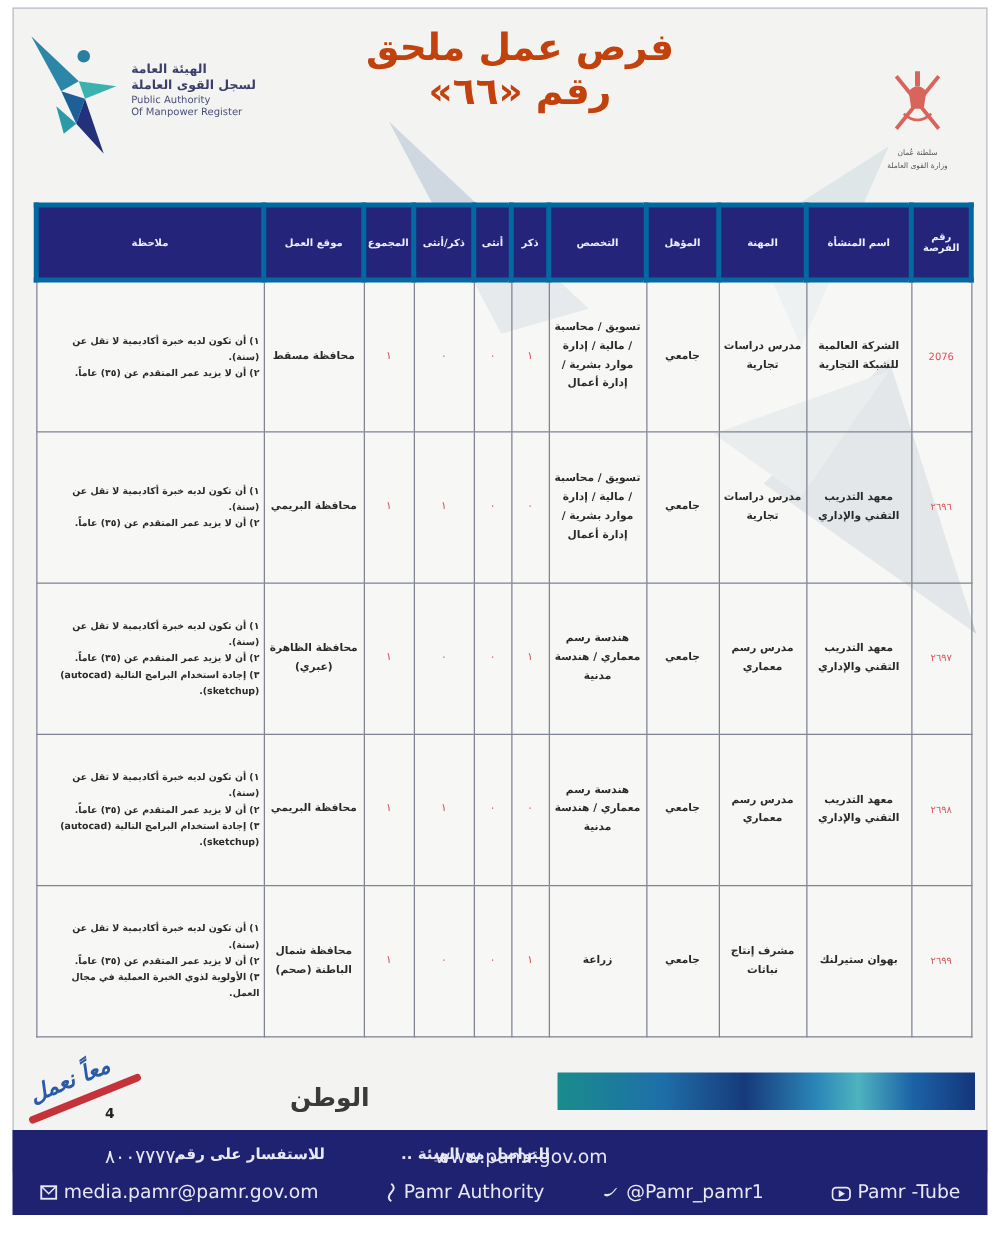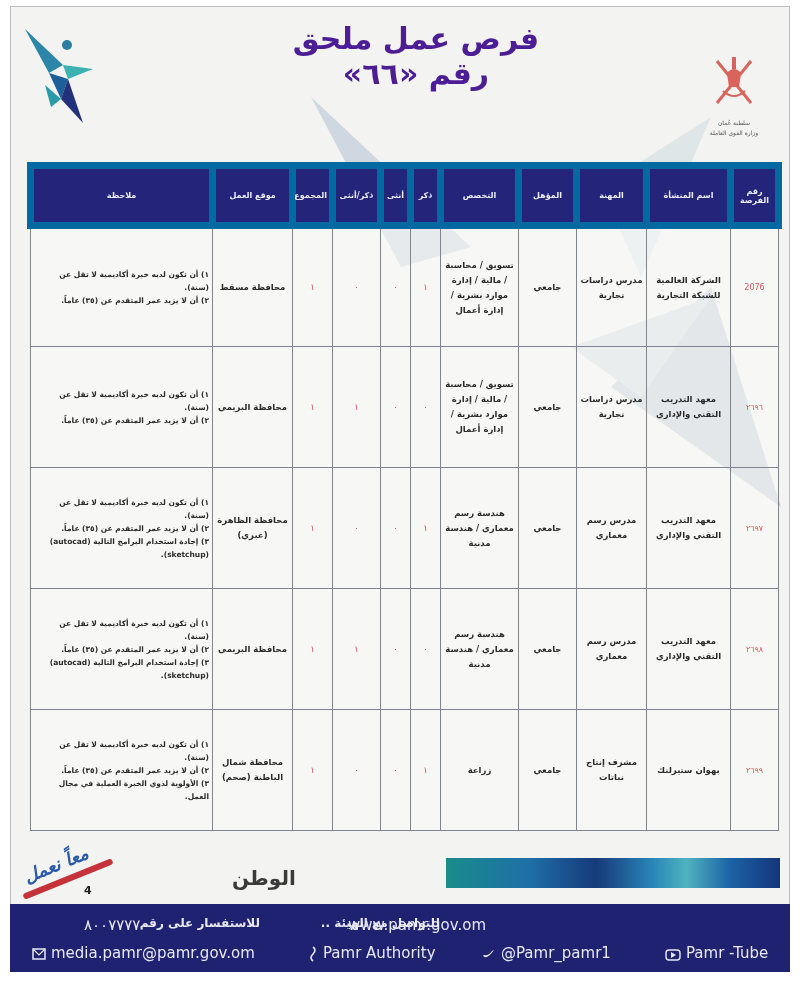--- a/index.html
+++ b/index.html
@@ -6,37 +6,37 @@
   html, body { width: 800px; height: 996px; background: #ffffff; overflow: hidden; }
   body { font-family: "DejaVu Sans", sans-serif; position: relative; }
   .page {
     position: absolute; left: 10px; top: 6px; width: 780px; height: 932px;
     background: #f3f3f1; border: 1px solid #b9bcc4;
   }
   .header { position: absolute; left: 0; top: 0; width: 780px; height: 155px; }
   .title {
     position: absolute; left: 255px; top: 14px; width: 300px; height: 60px;
     direction: rtl; text-align: center; font-size: 30px; font-weight: bold;
-    color: #4c1d95; font-family: "DejaVu Sans", sans-serif; letter-spacing: 0.5px;
+    color: #c2410c; font-family: "DejaVu Sans", sans-serif; letter-spacing: 0.5px;
   }
   .pamr-logo { position: absolute; left: 12px; top: 20px; width: 230px; height: 110px; }
   .pamr-logo svg { position: absolute; left: 0; top: 0; }
   .pamr-text { position: absolute; left: 82px; top: 22px; width: 150px; direction: rtl; text-align: left; }
   .pamr-text .ar { font-size: 10px; font-weight: bold; color: #3c3f6a; line-height: 13px; text-align: left; }
   .pamr-text .en { font-size: 8px; color: #4b4f7c; line-height: 10px; direction: ltr; text-align: left; }
   .emblem { position: absolute; right: 22px; top: 40px; width: 70px; height: 100px; text-align: center; }
   .emblem .cap { font-size: 6px; color: #555; direction: rtl; line-height: 8px; margin-top: 2px; }
   .bg-shape { position: absolute; opacity: 0.35; }
   table.jobs {
     position: absolute; left: 16px; top: 155px; width: 748px; border-collapse: collapse;
     direction: rtl; table-layout: fixed; background: transparent;
   }
   table.jobs th {
     background: #24257a; color: #eef; font-size: 8px; font-weight: bold; height: 60px;
-    border: 7px solid #0369a1; text-align: center; vertical-align: middle; padding: 2px;
+    border: 4px solid #0369a1; text-align: center; vertical-align: middle; padding: 2px;
   }
   table.jobs td {
     border: 1px solid #7f8392; font-size: 8.5px; color: #2a2a2a; text-align: center;
     vertical-align: middle; height: 121px; padding: 3px; line-height: 15px;
     background: rgba(250,250,248,0.55); font-weight: bold;
   }
   table.jobs td.num { color: #d44b55; font-weight: normal; }
   table.jobs td.notes { text-align: right; font-size: 7.5px; line-height: 13px; font-weight: bold; }
   table.jobs td.id { color: #d9545c; font-weight: normal; font-size: 8px; }
   .footer-band {
@@ -75,20 +75,26 @@
 
     <div class="pamr-logo">
       <svg width="80" height="100" viewBox="0 0 80 100">
         <polygon points="2,2 40,38 26,46" fill="#2c86a8"></polygon>
         <polygon points="40,38 70,42 45,52" fill="#3bb2b0"></polygon>
         <polygon points="26,46 45,52 38,72" fill="#1d5f98"></polygon>
         <polygon points="38,72 45,52 60,96" fill="#23307a"></polygon>
         <polygon points="22,58 38,72 28,80" fill="#2a9aa8"></polygon>
         <circle cx="44" cy="18" r="5" fill="#2a7fa0"></circle>
       </svg>
+      <div class="pamr-text">
+        <div class="ar">الهيئة العامة</div>
+        <div class="ar">لسجل القوى العاملة</div>
+        <div class="en">Public Authority</div>
+        <div class="en">Of Manpower Register</div>
+      </div>
     </div>
 
     <div class="emblem">
       <svg width="50" height="66" viewBox="0 0 50 66">
         <line x1="8" y1="14" x2="42" y2="56" stroke="#d9645c" stroke-width="3"></line>
         <line x1="42" y1="14" x2="8" y2="56" stroke="#d9645c" stroke-width="3"></line>
         <path d="M18 26 Q25 18 32 26 L30 40 L20 40 Z" fill="#d9645c"></path>
         <rect x="23" y="10" width="4" height="12" fill="#d9645c"></rect>
         <path d="M14 44 Q25 54 36 44" stroke="#d9645c" stroke-width="2" fill="none"></path>
       </svg>

